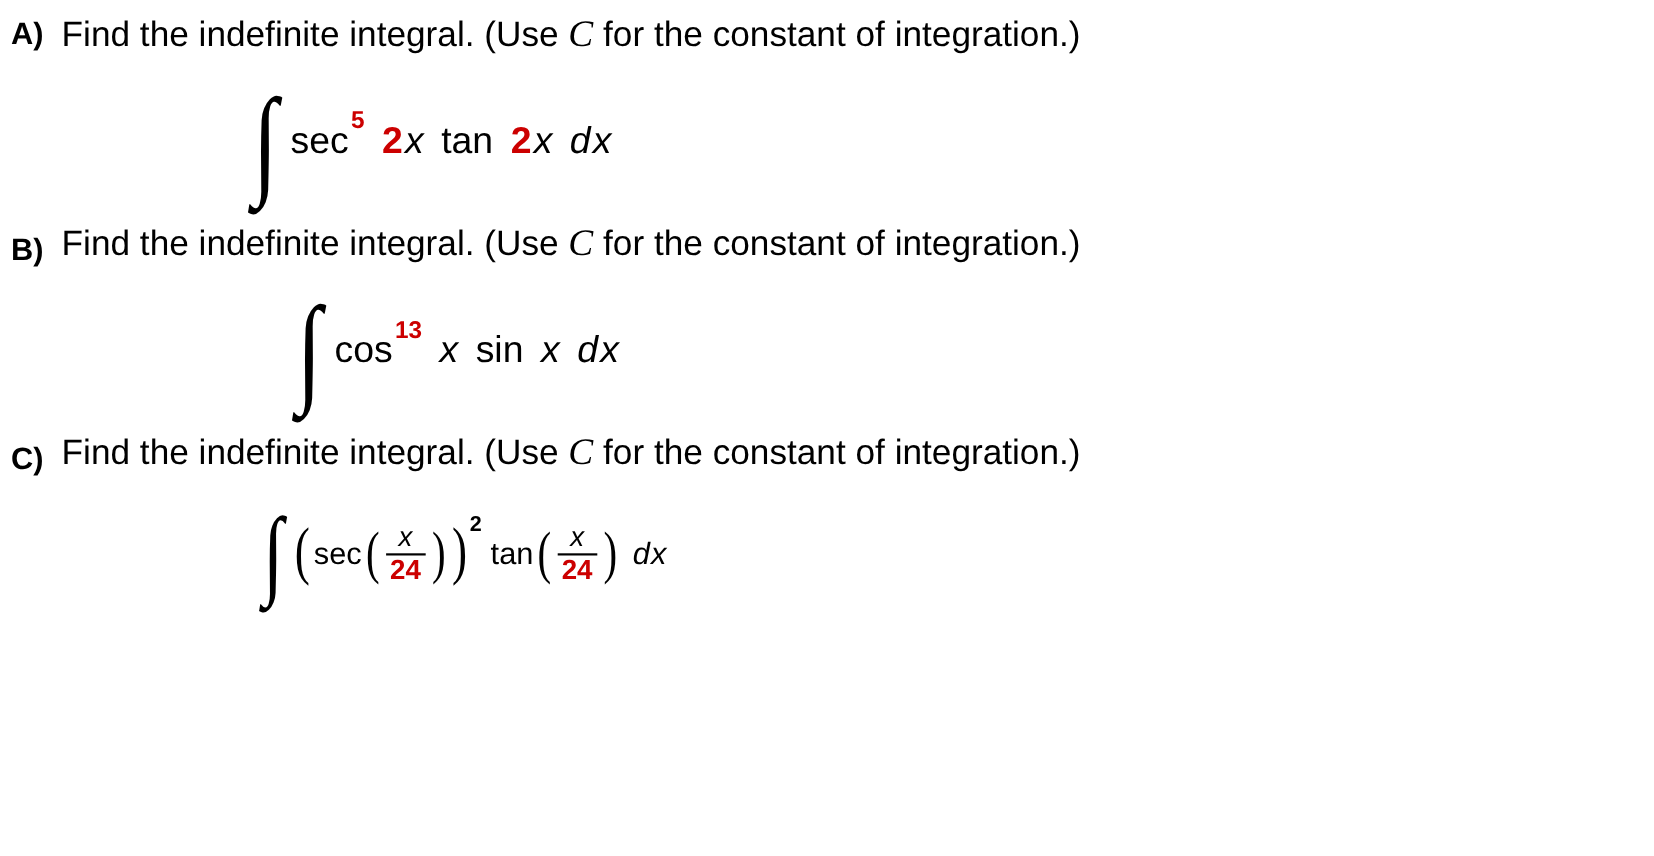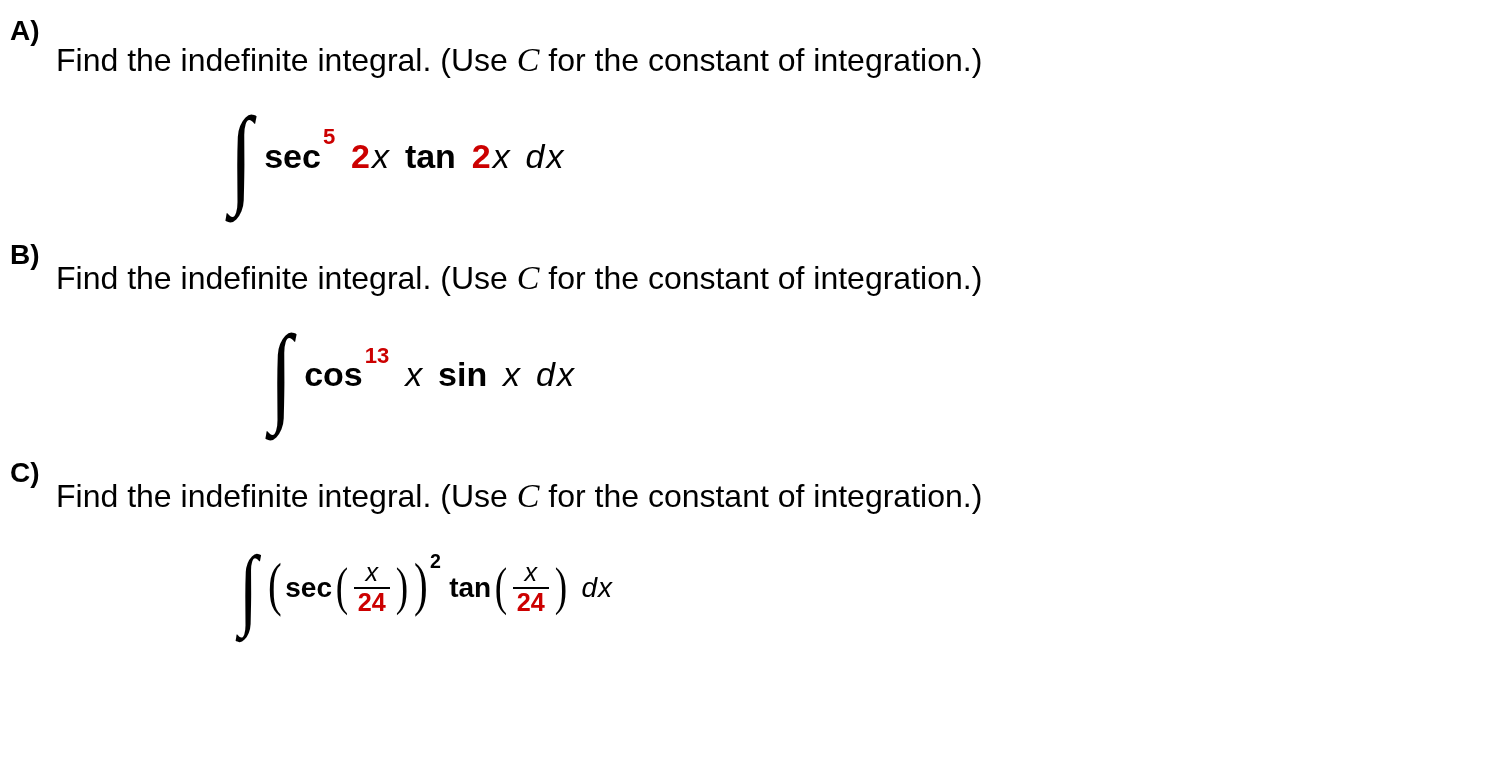--- a/index.html
+++ b/index.html
@@ -27,21 +27,20 @@
     line-height: 1.2;
     padding-top: 4px;
   }
   .content {
     flex: 1;
   }
   .prompt {
     font-size: 32px;
     line-height: 1.3;
     margin-bottom: 24px;
-    margin-top: 28px;
   }
   .italic-var {
     font-style: italic;
     font-family: "Times New Roman", Times, serif;
     font-size: 34px;
   }
   .math-row {
     display: flex;
     align-items: center;
     margin-left: 170px;
@@ -73,21 +72,21 @@
   }
   .expr-small {
     font-family: Verdana, Geneva, sans-serif;
     font-weight: 700;
     font-size: 28px;
     display: flex;
     align-items: center;
     gap: 1px;
   }
   .fn {
-    font-weight: 700;
+    font-weight: 400;
   }
   .var {
     font-style: italic;
     font-weight: 500;
     font-family: Verdana, Geneva, sans-serif;
   }
   .sup {
     font-size: 0.65em;
     position: relative;
     top: -0.85em;

